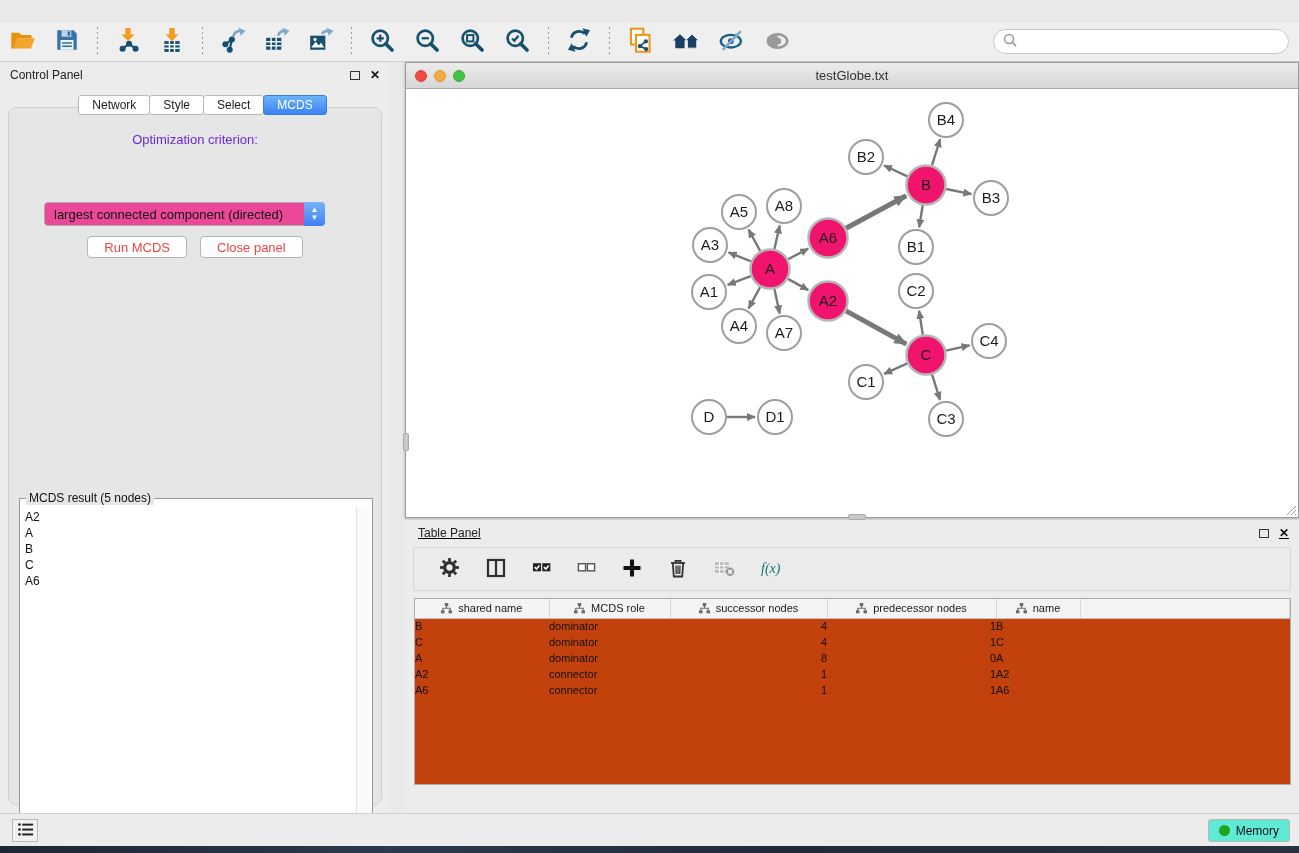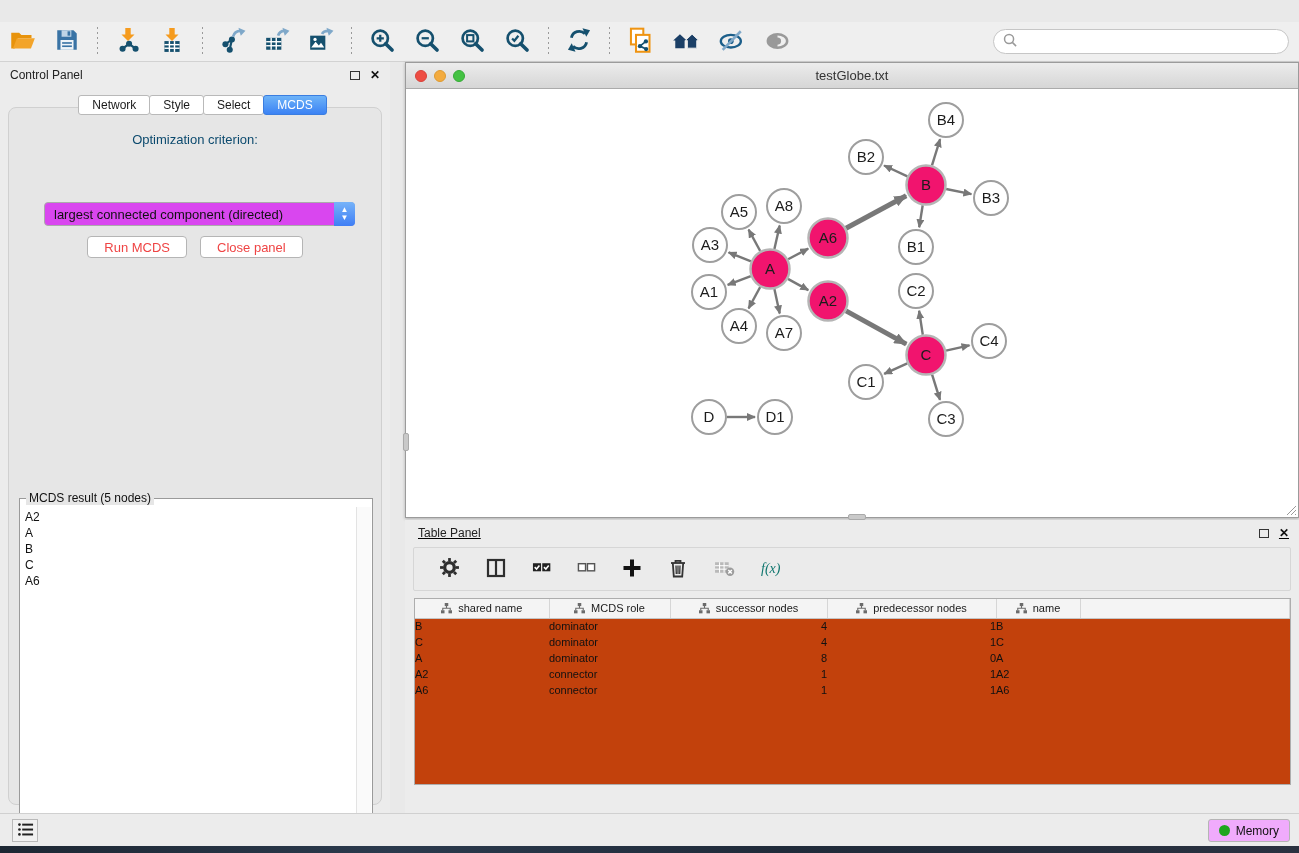--- a/index.html
+++ b/index.html
@@ -41,23 +41,23 @@
     margin-right:10px; }
   .close-icon { font-size:12px; font-weight:bold; color:#111; }
   #cp-tabs { position:absolute; left:0; top:33px; width:390px; display:flex;
     justify-content:center; z-index:2;padding-left:16px; }
   .tab { height:20px; padding:0 13px; font-size:12px; line-height:19px; color:#1a1a1a;
     background:#fff; border:1px solid #b9b9b9; margin-left:-1px; border-radius:3px; }
   .tab.active { background:linear-gradient(#6db3f8,#3b82f4); border-color:#3a7de0;
     color:#fff; }
   #cp-body { position:absolute; left:8px; top:45px; width:374px; height:698px;
     background:#e6e6e6; border:1px solid #d0d0d0; border-radius:8px; }
-  #opt-label { margin-top:24px; text-align:center; font-size:13px; color:#0c4a6e; }
-  #criterion { position:absolute; left:35px; top:94px; width:311px; height:24px;
-    background:#d946ef; border:1px solid #ababab; border-radius:4px; display:flex;
+  #opt-label { margin-top:24px; text-align:center; font-size:13px; color:#6d28d9; }
+  #criterion { position:absolute; left:35px; top:94px; width:281px; height:24px;
+    background:#ec4899; border:1px solid #ababab; border-radius:4px; display:flex;
     align-items:center; }
   #criterion .val { flex:1; font-size:13px; color:#111; padding-left:9px; }
   #criterion .stepper { width:21px; height:24px; margin-right:-1px;
     background:linear-gradient(#76b3f9,#3f7ef5); border-radius:0 4px 4px 0;
     color:#fff; font-size:8px; line-height:8px; display:flex; flex-direction:column;
     align-items:center; justify-content:center; }
   .cp-buttons { position:absolute; left:0; top:128px; width:100%; display:flex;
     justify-content:center; gap:13px; }
   .btn { height:22px; padding:0 16px; font-size:13px; color:#ef4444; background:#fff;
     border:1px solid #b5b5b5; border-radius:4px; font-family:"Liberation Sans",sans-serif; }
@@ -111,21 +111,21 @@
   #tp-tabs { position:absolute; left:0; top:269px; width:894px; display:flex;
     justify-content:center; }
   #tp-tabs .tab { height:21px; line-height:20px; }
 
   
   #status-bar { position:absolute; left:0; top:813px; width:1299px; height:33px;
     background:#ececec; border-top:1px solid #d0d0d0; }
   #status-list-btn { position:absolute; left:12px; top:5px; width:26px; height:23px;
     background:#f1f1f1; border:1px solid #b9b9b9; display:flex; align-items:center;
     justify-content:center; }
-  #memory-btn { position:absolute; right:9px; top:5px; height:23px; background:#f0abfc;
+  #memory-btn { position:absolute; right:9px; top:5px; height:23px; background:#5eead4;
     border:1px solid #b5b5b5; border-radius:3px; display:flex; align-items:center;
     gap:6px; padding:0 10px; font-size:12px; color:#111; }
   #memory-btn .dot { width:11px; height:11px; border-radius:50%; background:#1ea51e; }
   #desktop-strip { position:absolute; left:0; top:846px; width:1299px; height:7px;
     background:linear-gradient(90deg,#1d2733,#2b3a4d 30%,#202b3a 60%,#2a3140); }
 </style>
 </head>
 <body>
 
 <div id="app">

